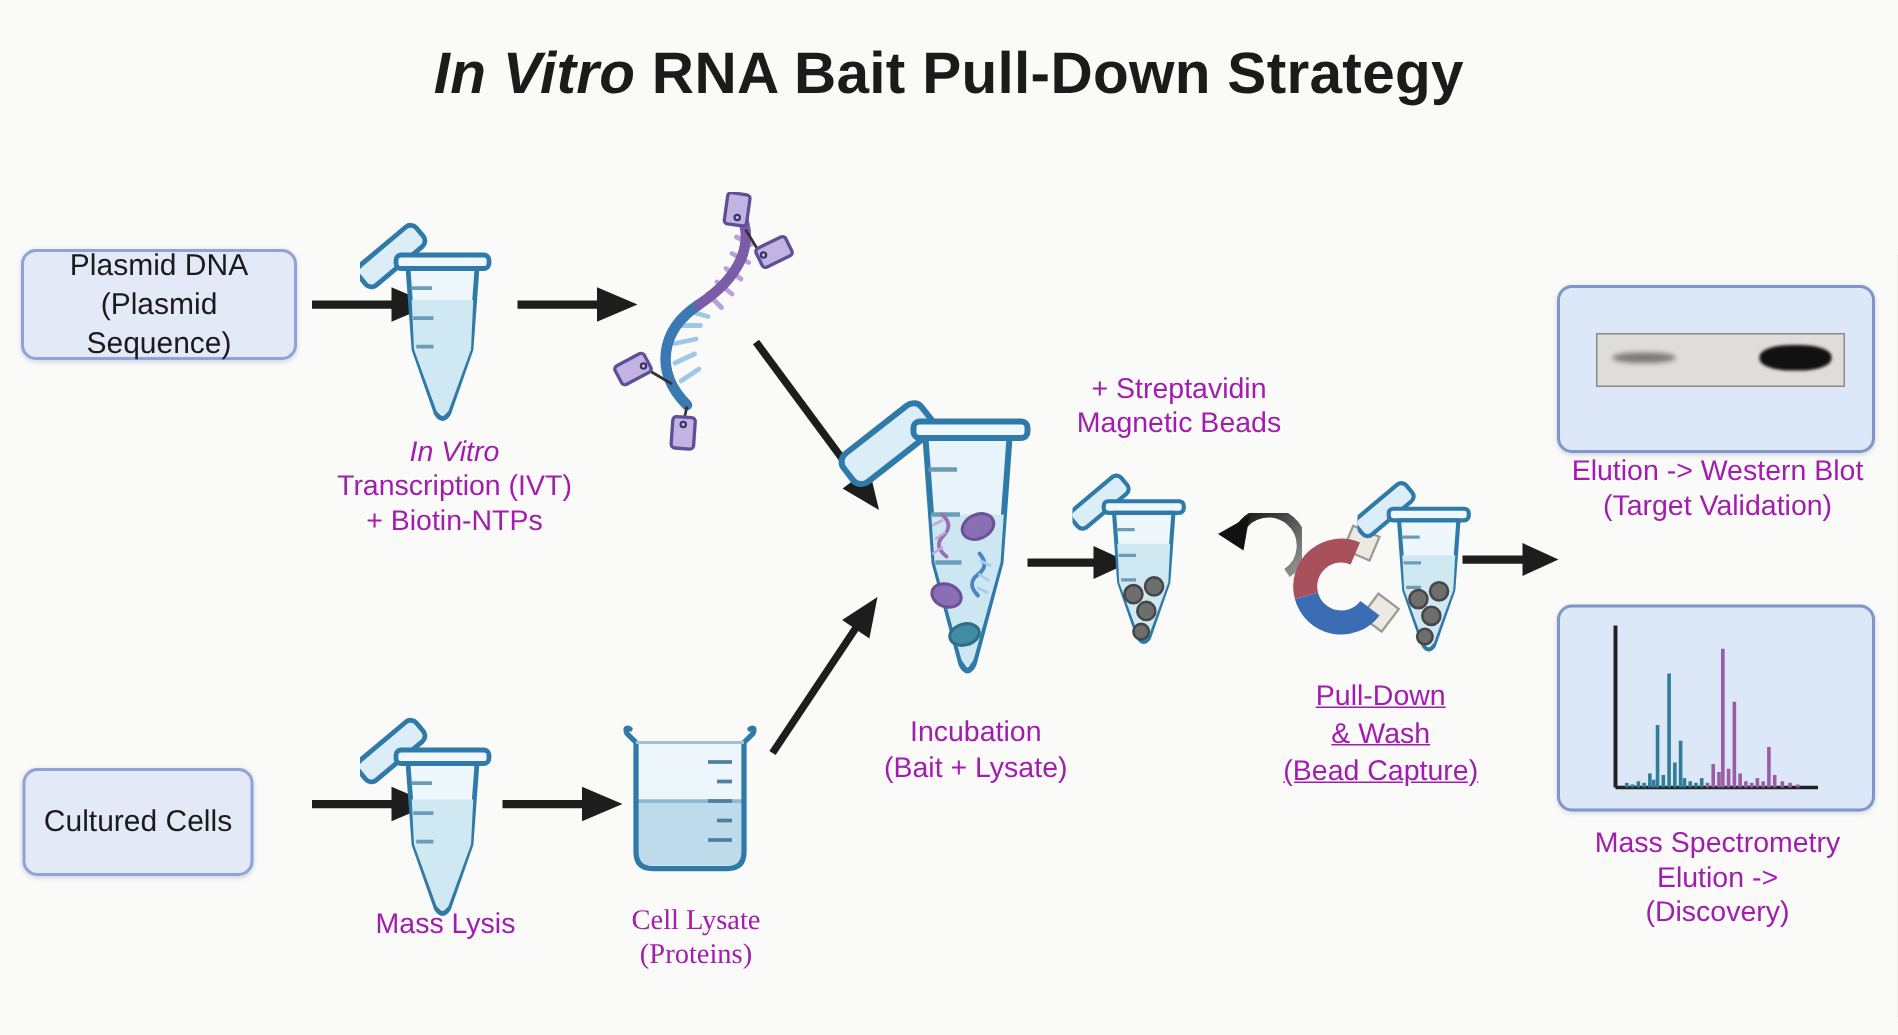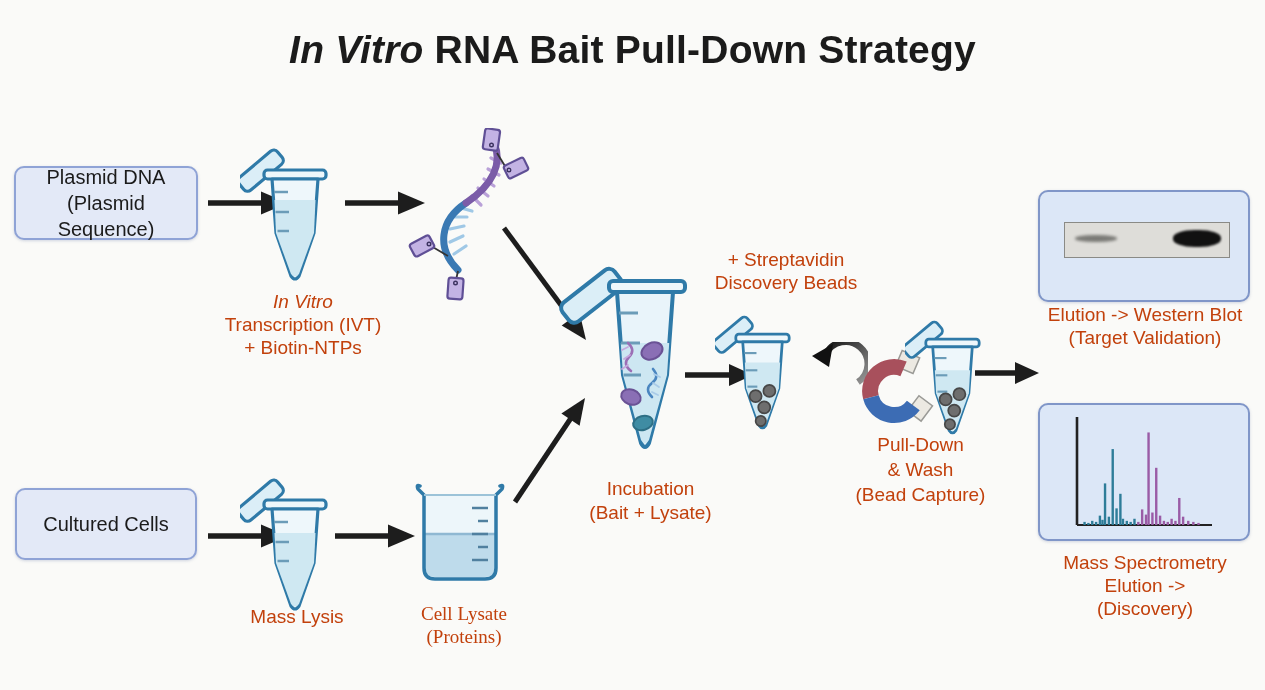--- a/index.html
+++ b/index.html
@@ -6,21 +6,21 @@
   .stage{position:relative;width:1265px;height:690px;background:#fafaf8;
          font-family:"Liberation Sans",sans-serif;color:#1b1b1b;overflow:hidden;margin:0 auto;}
   .abs{position:absolute;}
   .title{width:100%;text-align:center;font-size:39px;font-weight:bold;letter-spacing:.2px;}
   .title .it{font-style:italic;margin-right:11px;}
   .it{font-style:italic;}
   .node-box{background:#e3e9f7;border:2.5px solid #8fa3d6;border-radius:10px;
             display:flex;flex-direction:column;align-items:center;justify-content:center;
             font-size:20px;line-height:1.3;text-align:center;
             box-shadow:0 1px 3px rgba(110,125,170,.3);box-sizing:border-box;}
-  .lbl{text-align:center;font-size:19px;line-height:23px;color:#c2410c;}
+  .lbl{text-align:center;font-size:19px;line-height:23px;color:#a21caf;}
   .lbl.pd{line-height:25px;}
   .panel{background:#dce7f7;border:2.5px solid #8096c8;border-radius:10px;box-sizing:border-box;
          box-shadow:0 1px 3px rgba(110,125,170,.3);}
   .blot-strip{position:absolute;left:24px;top:30px;width:164px;height:34px;background:#deddd9;
               border:1.5px solid #8a8a86;}
   .band-faint{position:absolute;left:10px;top:12px;width:42px;height:7px;background:#5a5a56;
               border-radius:45%;filter:blur(1.6px);opacity:.75;}
   .band-strong{position:absolute;left:108px;top:7px;width:48px;height:17px;background:#111;
                border-radius:45%;filter:blur(1px);}
   svg{display:block;}
@@ -32,21 +32,21 @@
 
   <div class="abs title" style="left:0;top:28px;">
     <span class="it">In Vitro</span><span>RNA Bait Pull-Down Strategy</span>
   </div>
 
   <div class="abs node-box" style="left:14px;top:166px;width:184px;height:74px;text-align:center;">
     <div>Plasmid DNA</div>
     <div>(Plasmid Sequence)</div>
   </div>
 
-  <div class="abs node-box" style="left:15px;top:488px;width:182px;height:72px;">
+  <div class="abs node-box" style="left:15px;top:512px;width:154px;height:72px;">
     <div>Cultured Cells</div>
   </div>
 
   <svg class="abs" style="left:205px;top:188px;" width="85" height="30">
     <line x1="3" y1="15" x2="58" y2="15" stroke="#1d1d1d" stroke-width="5.5"></line>
     <polygon points="56,3.5 83,15 56,26.5" fill="#1d1d1d"></polygon>
   </svg>
 
   <svg class="abs" style="left:240px;top:128px;" width="110" height="165" viewBox="0 0 110 165">
     <g transform="rotate(-40 30 46)">
@@ -151,21 +151,21 @@
     </g>
   </svg>
 
   <div class="abs lbl" style="left:553px;top:477px;width:195px;line-height:24px;">
     <div>Incubation</div>
     <div>(Bait + Lysate)</div>
   </div>
 
   <div class="abs lbl" style="left:688px;top:248px;width:196px;">
     <div>+ Streptavidin</div>
-    <div>Discovery Beads</div>
+    <div>Magnetic Beads</div>
   </div>
 
   <svg class="abs" style="left:683px;top:360px;" width="72" height="30">
     <line x1="2" y1="15" x2="48" y2="15" stroke="#1d1d1d" stroke-width="5.5"></line>
     <polygon points="46,4 70,15 46,26" fill="#1d1d1d"></polygon>
   </svg>
 
   <svg class="abs" style="left:715px;top:298px;" width="95" height="142" viewBox="0 0 110 165">
     <g transform="rotate(-40 30 46)">
       <rect x="0" y="29" width="50" height="17" rx="5" fill="#dbeef7" stroke="#2f7aa8" stroke-width="3.2"></rect>
@@ -220,21 +220,21 @@
       <circle cx="57" cy="125" r="7"></circle>
         <circle cx="52" cy="141" r="6"></circle>
     </g>
   </svg>
 
   <svg class="abs" style="left:973px;top:358px;" width="68" height="30">
     <line x1="2" y1="15" x2="44" y2="15" stroke="#1d1d1d" stroke-width="5.5"></line>
     <polygon points="42,4 66,15 42,26" fill="#1d1d1d"></polygon>
   </svg>
 
-  <div class="abs lbl pd" style="left:828px;top:432px;width:185px;">
+  <div class="abs lbl pd" style="left:828px;top:452px;width:185px;text-decoration:underline;">
     <div>Pull-Down</div>
     <div>&amp; Wash</div>
     <div>(Bead Capture)</div>
   </div>
 
   <div class="abs panel" style="left:1038px;top:190px;width:212px;height:112px;">
     <div class="blot-strip">
       <div class="band-faint"></div>
       <div class="band-strong"></div>
     </div>

